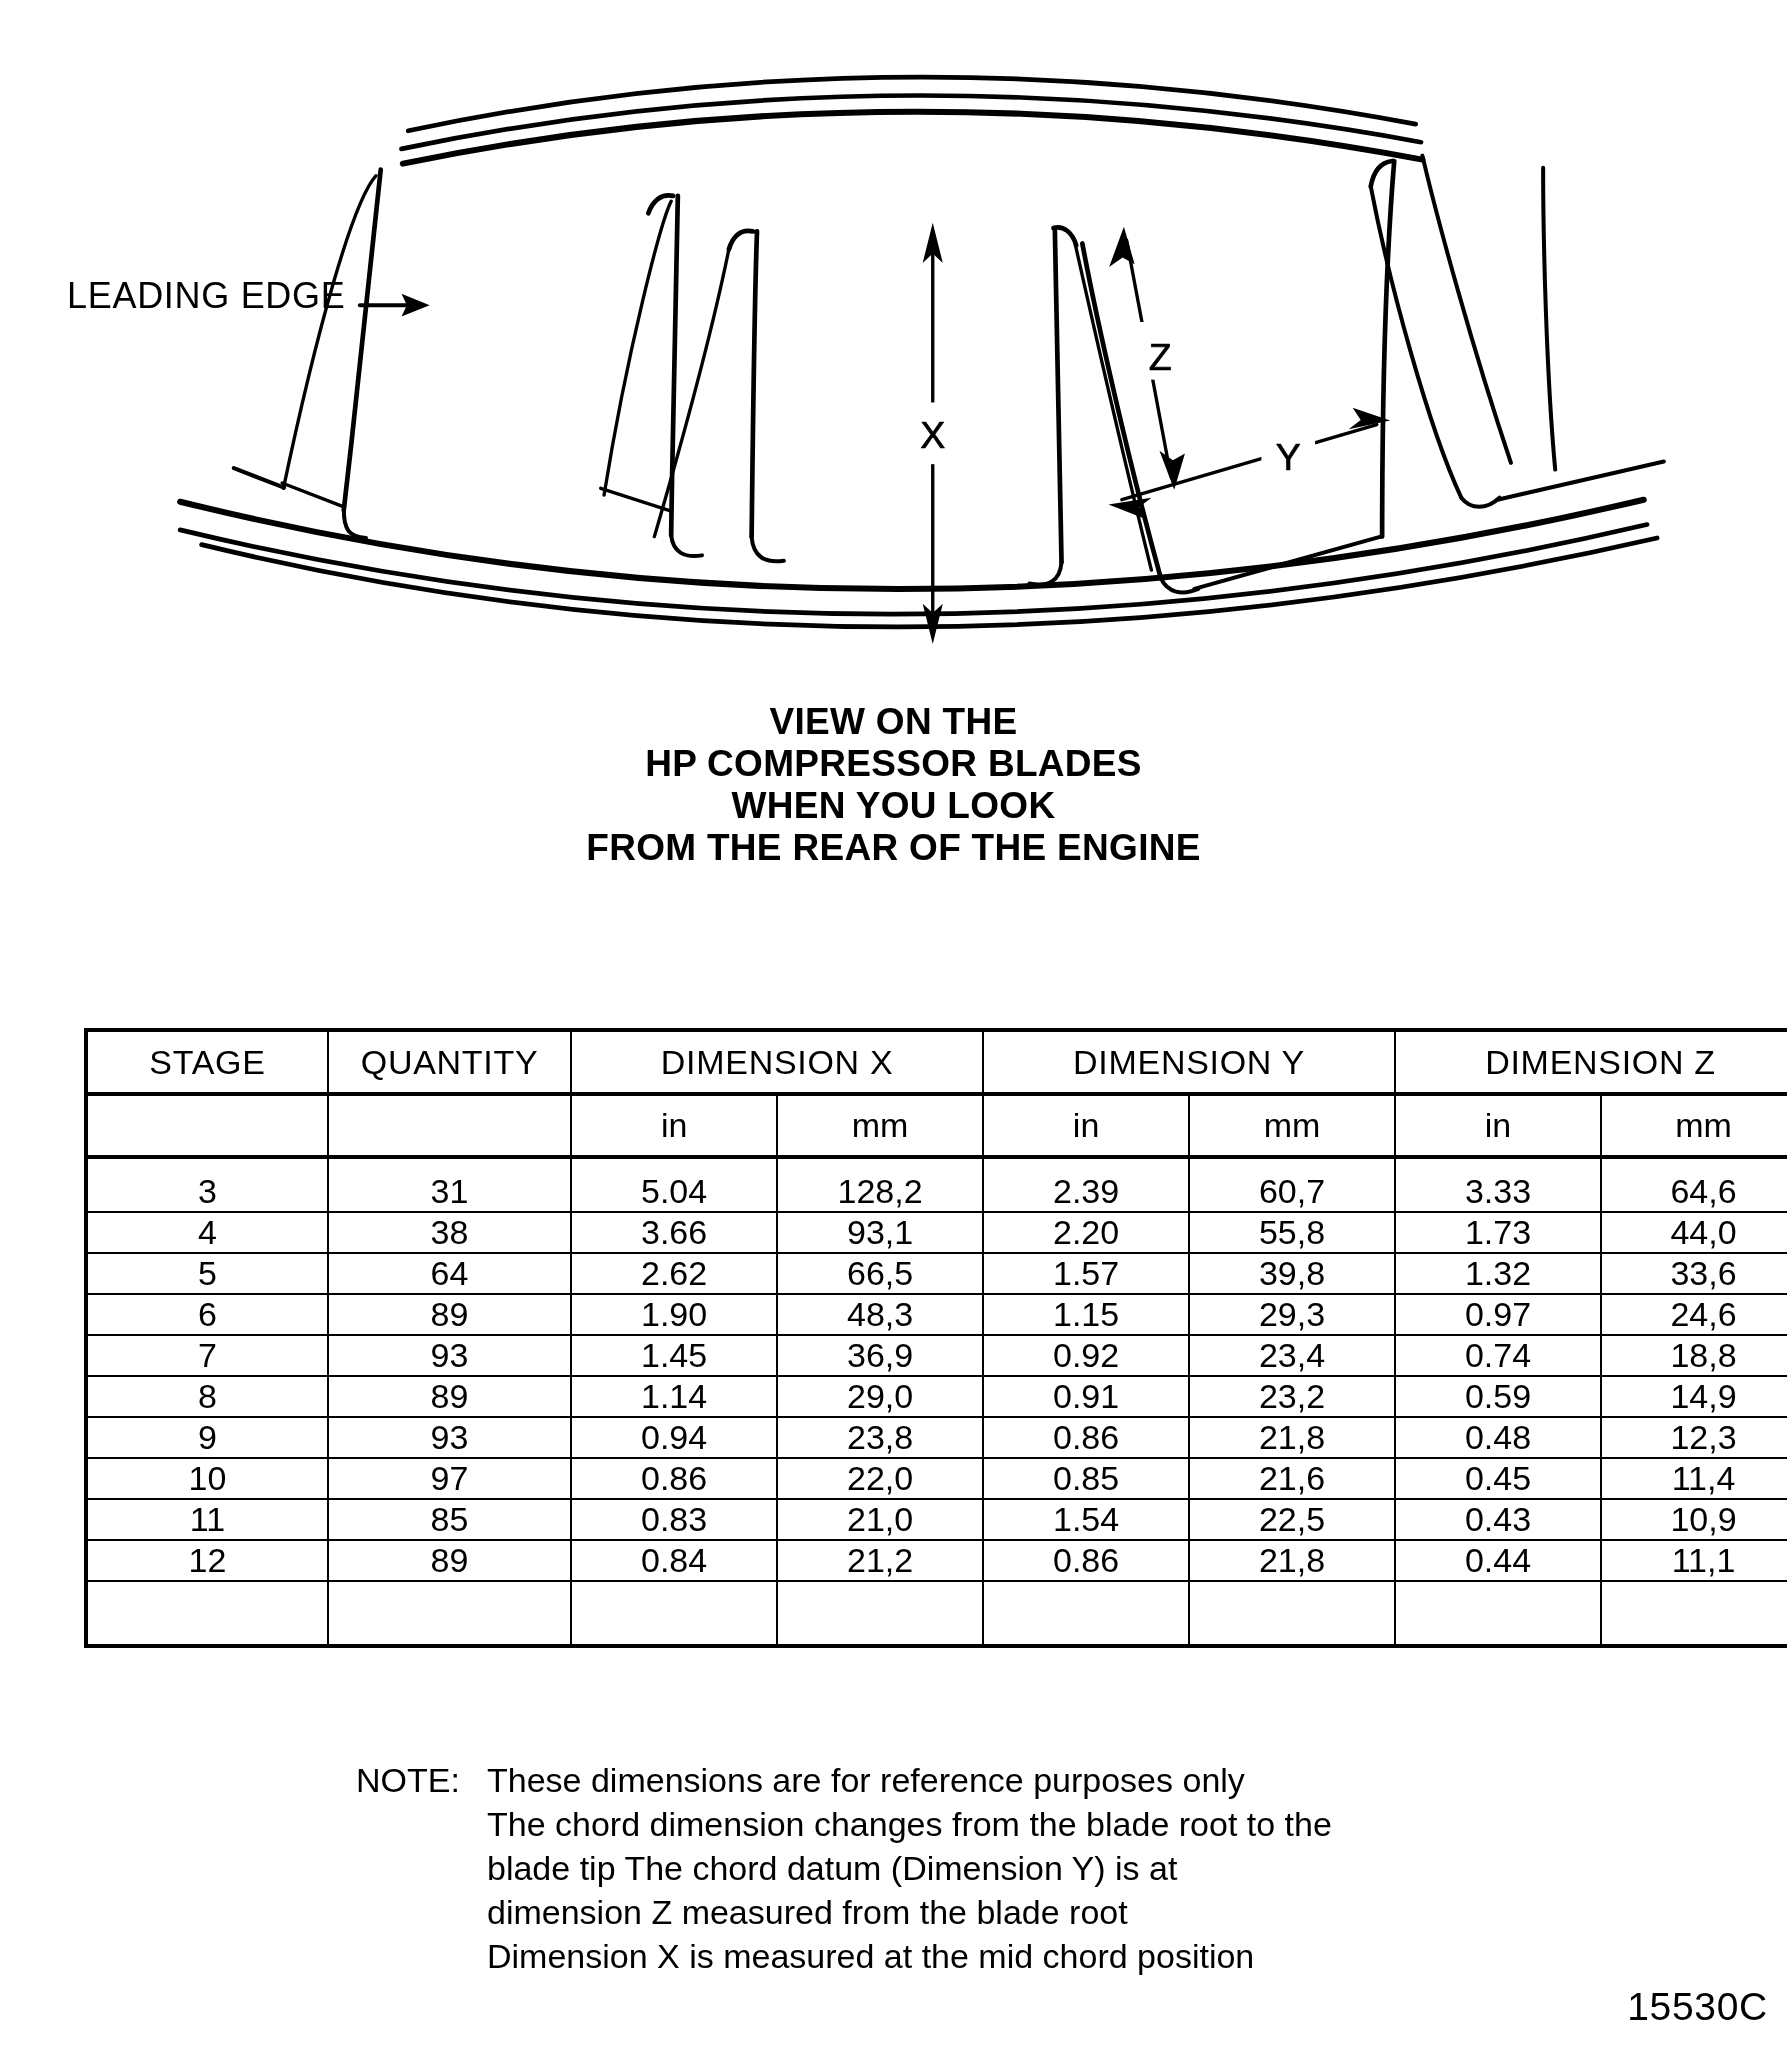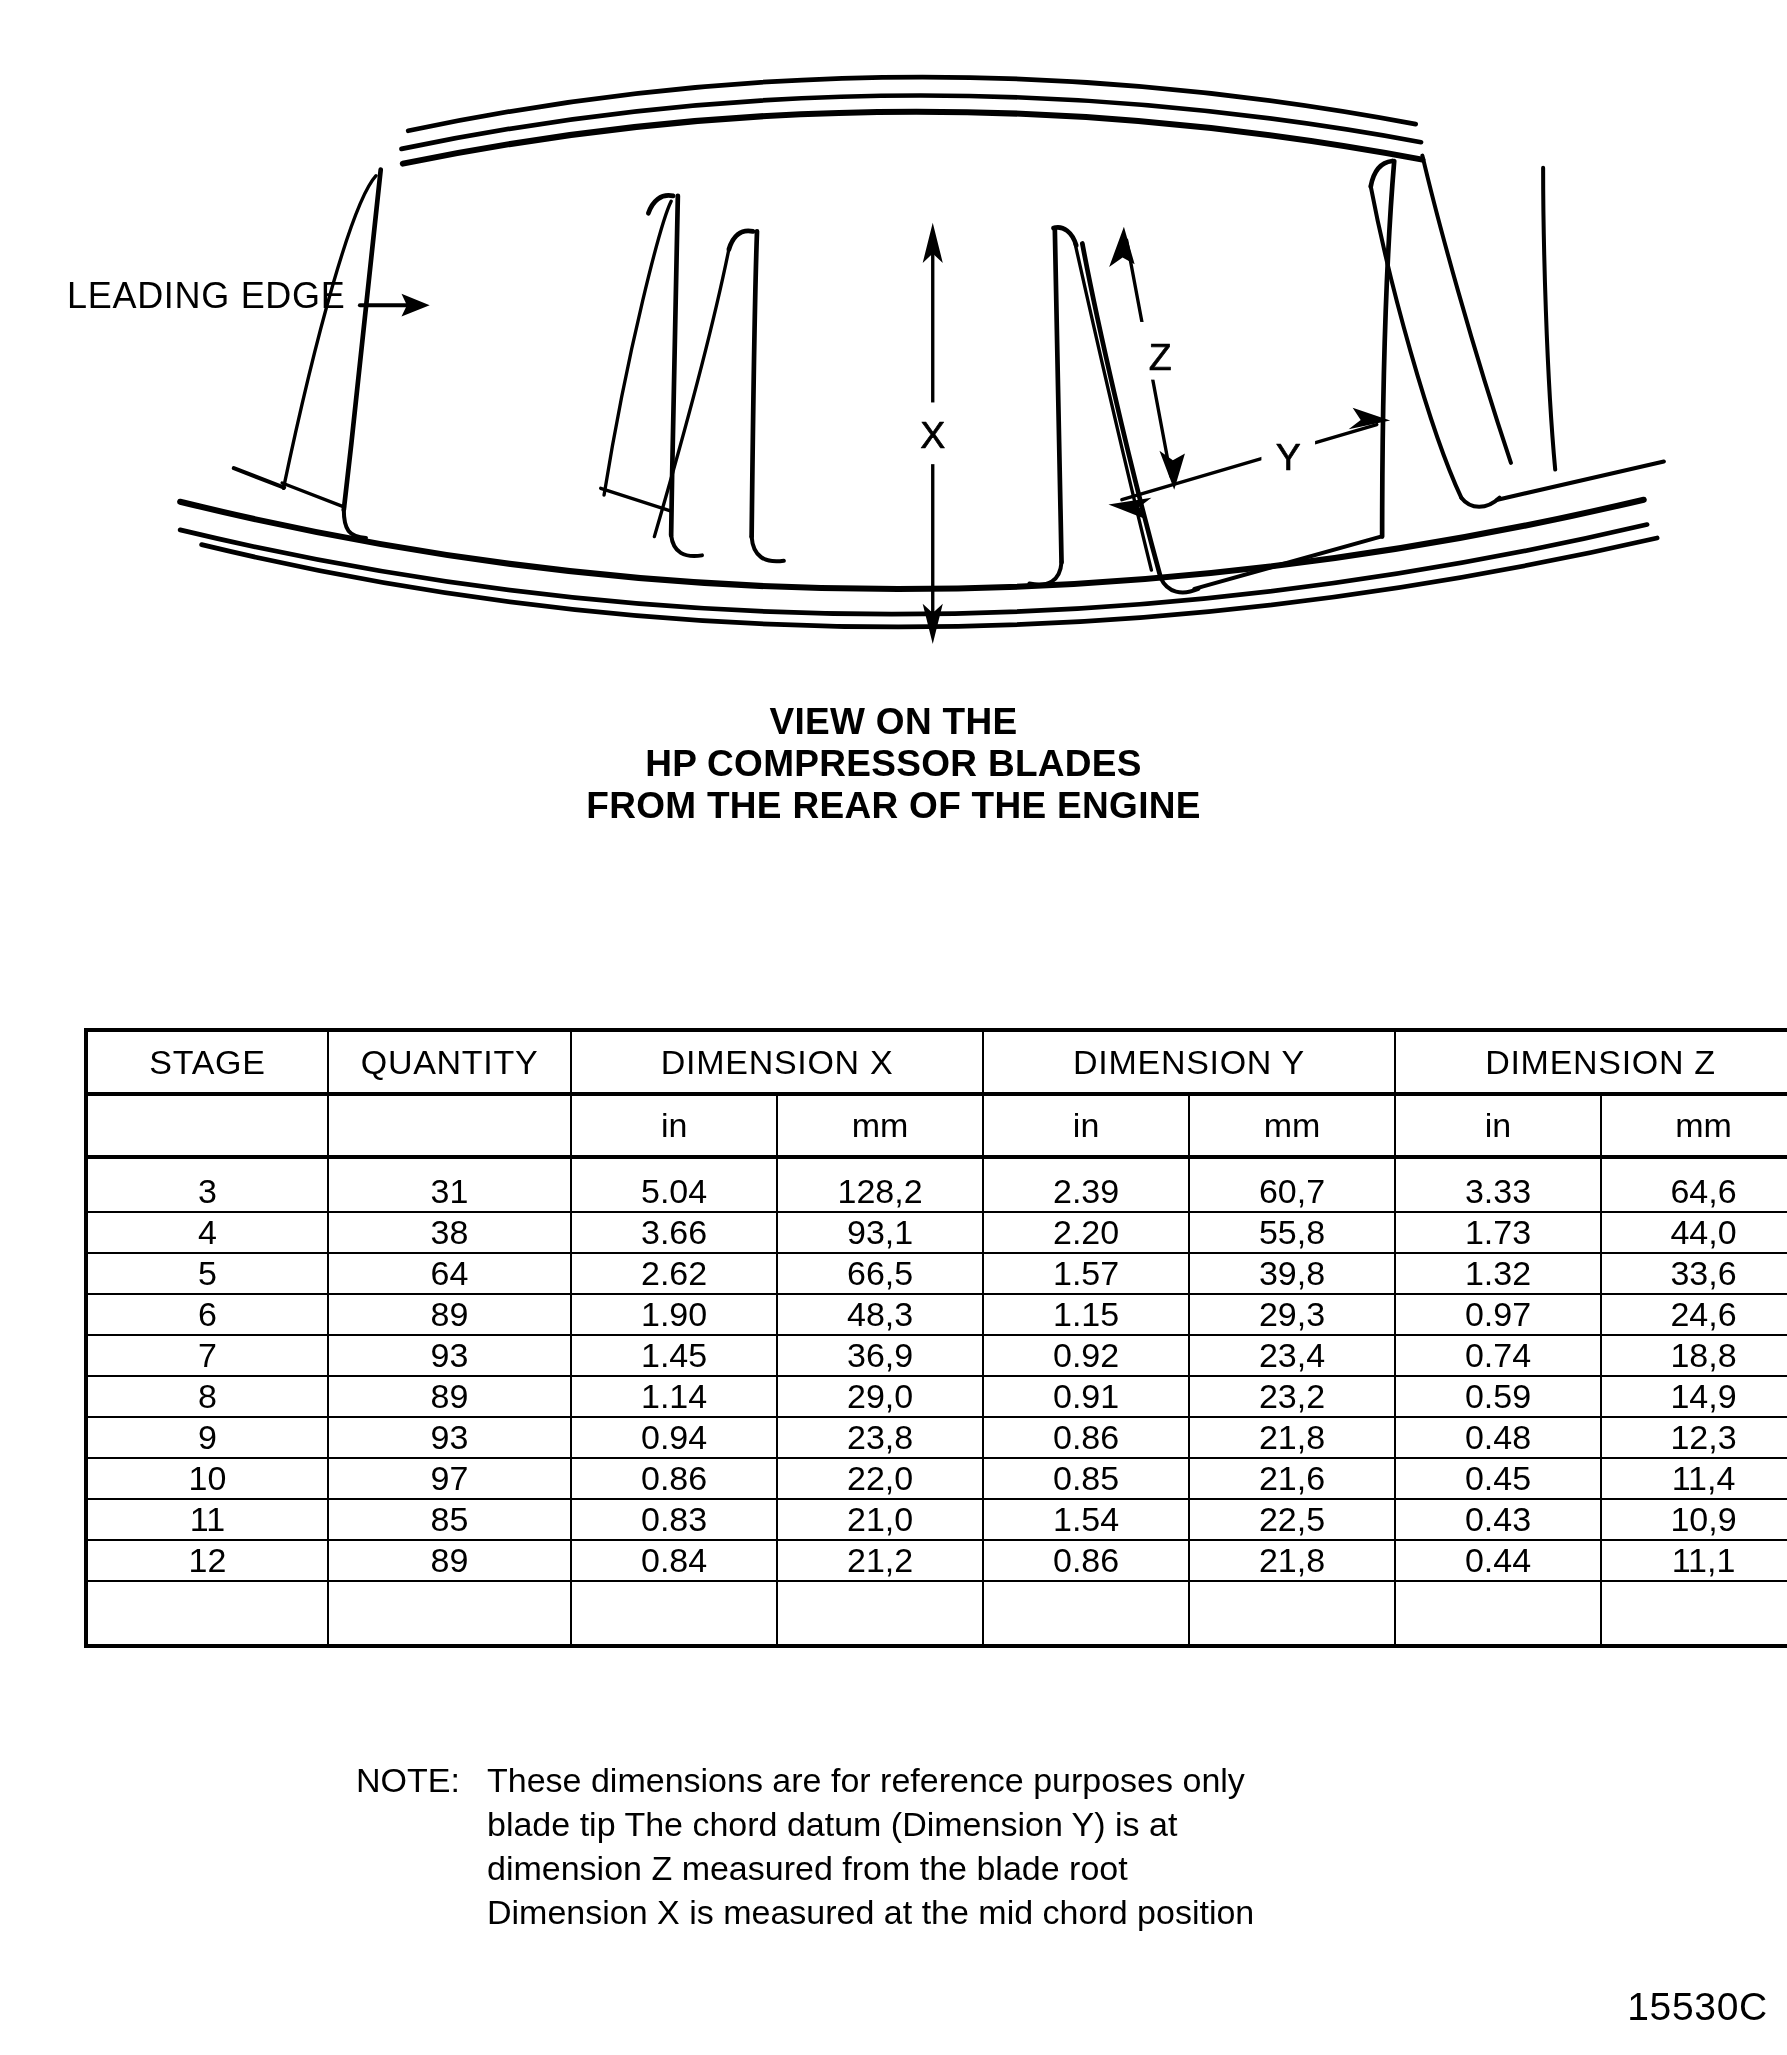--- a/index.html
+++ b/index.html
@@ -226,20 +226,21 @@
       </g>
     </g>
   </svg>
 
   <div id="leading-edge-label">LEADING EDGE</div>
 </div>
 
 <div id="figure-caption">
   <div>VIEW ON THE</div>
   <div>HP COMPRESSOR BLADES</div>
+  <div>WHEN YOU LOOK</div>
   <div>FROM THE REAR OF THE ENGINE</div>
 </div>
 
 <div id="dim-table-wrap">
   <table class="dim-table">
     <colgroup>
       <col class="c-stage">
         <col class="c-qty">
       <col class="c-unit">
         <col class="c-unit">
@@ -381,20 +382,21 @@
         </tr>
       </tbody>
   </table>
 </div>
 
 <div id="note-block">
   <div class="note-row">
     <div id="note-label">NOTE:</div>
     <div id="note-lines">
       <div>These dimensions are for reference purposes only</div>
+      <div>The chord dimension changes from the blade root to the</div>
       <div>blade tip  The chord datum (Dimension Y) is at</div>
       <div>dimension Z measured from the blade root</div>
       <div>Dimension X is measured at the mid chord position</div>
     </div>
   </div>
 </div>
 
 <div id="figure-ref">15530C</div>
 
 

